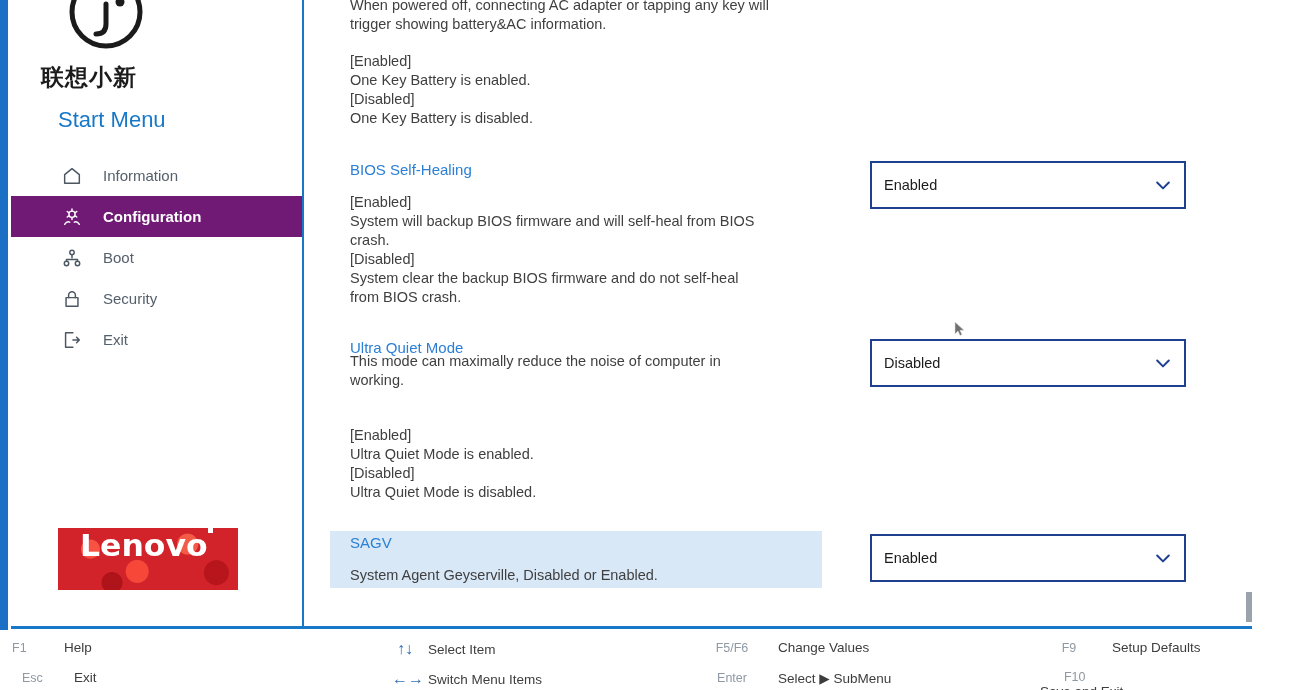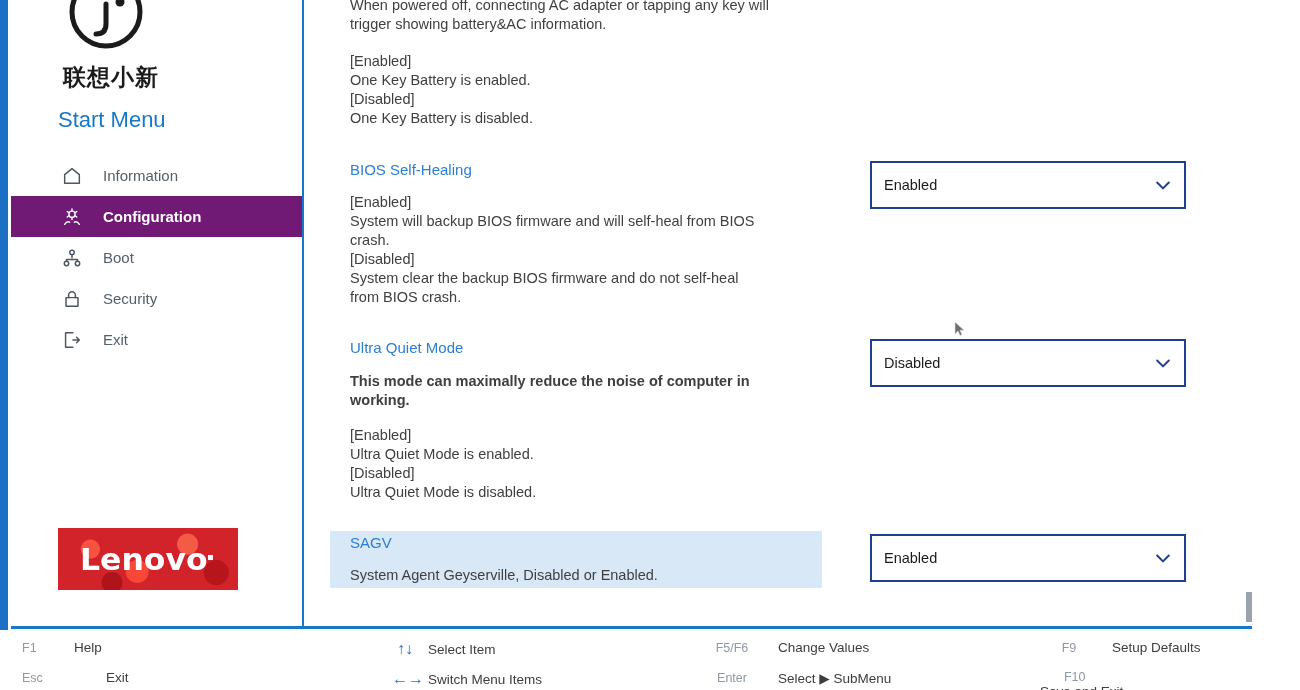--- a/index.html
+++ b/index.html
@@ -43,21 +43,21 @@
     height: 628px;
     background: #ffffff;
   }
   .brand-mark {
     position: absolute;
     left: 52px; top: -28px;
     width: 86px; height: 86px;
   }
   .brand-name {
     position: absolute;
-    left: 52px; top: 62px;
+    left: 30px; top: 62px;
     font-size: 23px;
     font-weight: bold;
     color: #1b1b1b;
     letter-spacing: 1px;
     font-family: "DejaVu Sans", sans-serif;
   }
   .start-menu-title {
     position: absolute;
     left: 47px; top: 107px;
     font-size: 22px;
@@ -102,21 +102,21 @@
     width: 180px;
     height: 62px;
     background: #d2232a;
     background-image:
       radial-gradient(circle at 18% 34%, rgba(255,90,70,0.85) 0 9px, rgba(0,0,0,0) 10px),
       radial-gradient(circle at 44% 70%, rgba(255,80,60,0.8) 0 11px, rgba(0,0,0,0) 12px),
       radial-gradient(circle at 72% 26%, rgba(255,110,80,0.75) 0 10px, rgba(0,0,0,0) 11px),
       radial-gradient(circle at 88% 72%, rgba(180,20,26,0.9) 0 12px, rgba(0,0,0,0) 13px),
       radial-gradient(circle at 30% 88%, rgba(170,18,24,0.9) 0 10px, rgba(0,0,0,0) 11px);
     display: flex;
-    align-items: center;
+    align-items: flex-start;
     justify-content: center;
     overflow: hidden;
   }
   .lenovo-logo .word {
     color: #ffffff;
     font-size: 30px;
     font-weight: bold;
     letter-spacing: 0px;
     font-family: "DejaVu Sans", sans-serif;
     transform: scaleX(1.05);
@@ -369,21 +369,21 @@
     <div class="combo" style="left:566px; top:161px;">
       <span class="val">Enabled</span>
       <span class="chev">
         <svg width="20" height="20" viewBox="0 0 24 24" fill="none" stroke="#1f3f8f" stroke-width="2.4" stroke-linecap="round" stroke-linejoin="round">
             <path d="M5 9 L12 16 L19 9"></path>
           </svg>
       </span>
     </div>
 
     <div class="item-title" style="top:339px;">Ultra Quiet Mode</div>
-    <div class="help-text" style="top:372px;font-weight:bold;">This mode can maximally reduce the noise of computer in
+    <div class="help-text" style="top:352px;">This mode can maximally reduce the noise of computer in
 working.</div>
     <div class="help-text" style="top:426px;">[Enabled]
 Ultra Quiet Mode is enabled.
 [Disabled]
 Ultra Quiet Mode is disabled.</div>
     <div class="combo" style="left:566px; top:339px;">
       <span class="val">Disabled</span>
       <span class="chev">
         <svg width="20" height="20" viewBox="0 0 24 24" fill="none" stroke="#1f3f8f" stroke-width="2.4" stroke-linecap="round" stroke-linejoin="round">
             <path d="M5 9 L12 16 L19 9"></path>
@@ -412,25 +412,25 @@
   </div>
 
   <div class="scroll-track"></div>
   <div class="scroll-thumb"></div>
   <div class="right-edge"></div>
 
   <div class="h-divider"></div>
 
   <div class="footer">
 
-    <div class="fkey" style="left:22px; top:10px;">
+    <div class="fkey" style="left:12px; top:10px;">
       <span class="k">F1</span>
       <span class="t">Help</span>
     </div>
-    <div class="fkey" style="left:22px; top:40px;gap:32px;">
+    <div class="fkey" style="left:22px; top:40px;">
       <span class="k">Esc</span>
       <span class="t">Exit</span>
     </div>
 
     <div class="fkey" style="left:392px; top:10px;">
       <span class="arrow-ico">↑↓</span>
       <span class="t" style="margin-left:10px;">Select Item</span>
     </div>
     <div class="fkey" style="left:392px; top:40px;">
       <span class="arrow-ico">←→</span>

